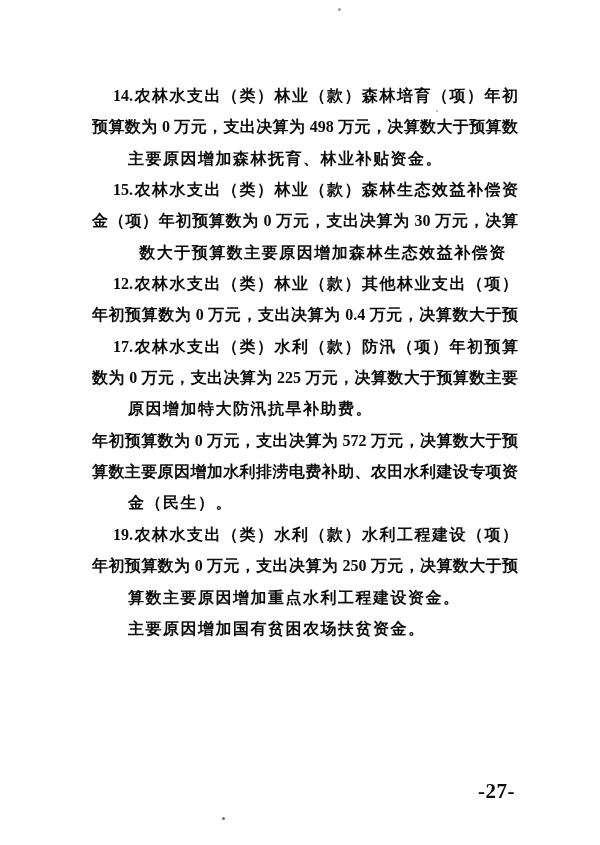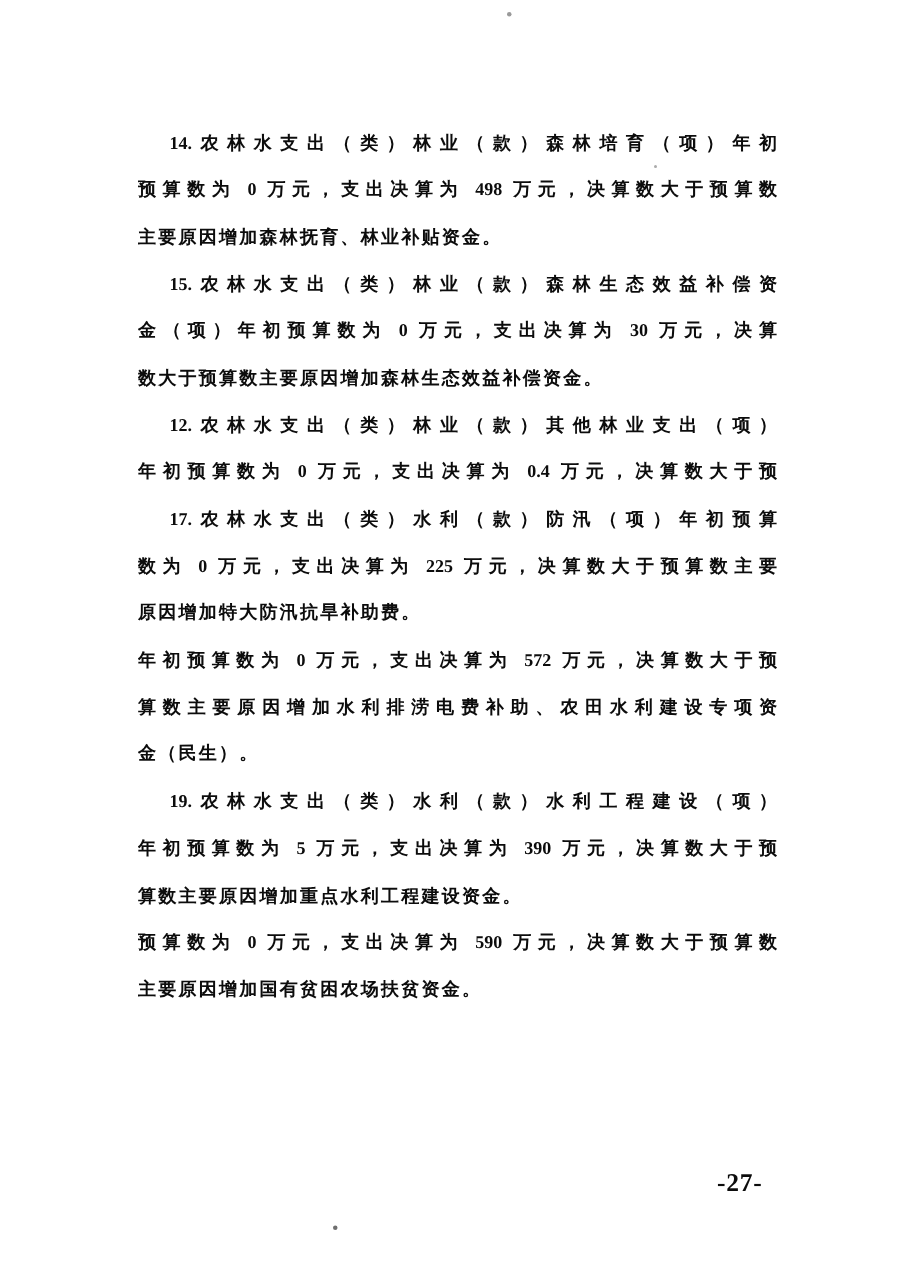--- a/index.html
+++ b/index.html
@@ -18,41 +18,42 @@
   }
   .textblock {
     position: absolute;
     left: 92px;
     top: 80px;
     width: 426px;
   }
   .line {
     height: 31.35px;
     line-height: 31.35px;
-    font-size: 12px;
+    font-size: 16px;
     font-weight: 700;
     text-align: justify;
     text-align-last: justify;
     overflow: hidden;
     white-space: nowrap;
   }
   .line.first {
     text-indent: 21px;
   }
   .line.last {
-    text-align: right;
+    text-align: center;
     text-align-last: left;
     letter-spacing: 1.5px;
     white-space: normal;
+    margin-left: 36px;
   }
   .pagenum {
     position: absolute;
     left: 478px;
     top: 779px;
-    font-size: 17px;
+    font-size: 21px;
     font-weight: 700;
     letter-spacing: 0.5px;
     color: #0c0c0c;
   }
   .speck {
     position: absolute;
     border-radius: 50%;
   }
   .speck.s1 { left: 338px; top: 8px;   width: 3px; height: 3px; background: #9a9a9a; }
   .speck.s2 { left: 222px; top: 817px; width: 3px; height: 3px; background: #6f6f6f; }
@@ -77,20 +78,19 @@
       <div class="line last">数大于预算数主要原因增加森林生态效益补偿资金。</div>
       <div class="line first">12.农林水支出（类）林业（款）其他林业支出（项）</div>
       <div class="line">年初预算数为 0 万元，支出决算为 0.4 万元，决算数大于预</div>
       <div class="line first">17.农林水支出（类）水利（款）防汛（项）年初预算</div>
       <div class="line">数为 0 万元，支出决算为 225 万元，决算数大于预算数主要</div>
       <div class="line last">原因增加特大防汛抗旱补助费。</div>
       <div class="line">年初预算数为 0 万元，支出决算为 572 万元，决算数大于预</div>
       <div class="line">算数主要原因增加水利排涝电费补助、农田水利建设专项资</div>
       <div class="line last">金（民生）。</div>
       <div class="line first">19.农林水支出（类）水利（款）水利工程建设（项）</div>
-      <div class="line">年初预算数为 5 万元，支出决算为 390 万元，决算数大于预</div>
+      <div class="line">年初预算数为 0 万元，支出决算为 250 万元，决算数大于预</div>
       <div class="line last">算数主要原因增加重点水利工程建设资金。</div>
-      <div class="line">预算数为 0 万元，支出决算为 590 万元，决算数大于预算数</div>
       <div class="line last">主要原因增加国有贫困农场扶贫资金。</div>
     </main>
 
   <div class="pagenum">-27-</div>
 </div>
 
 </body></html>

